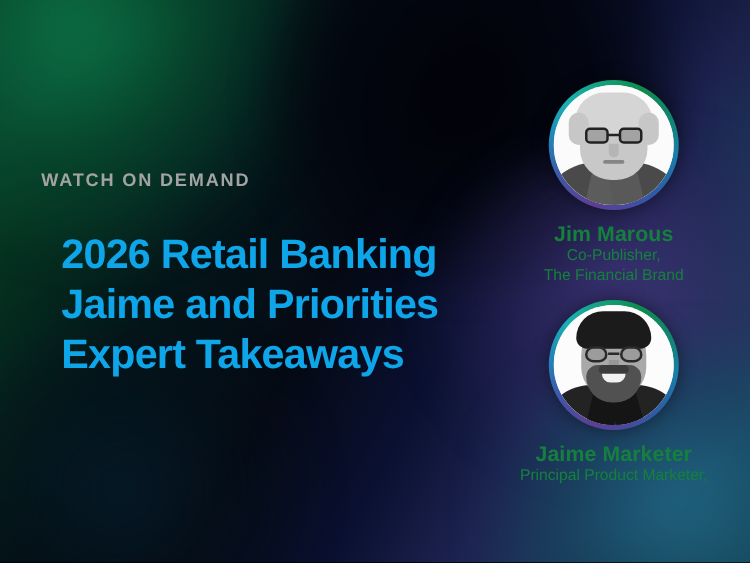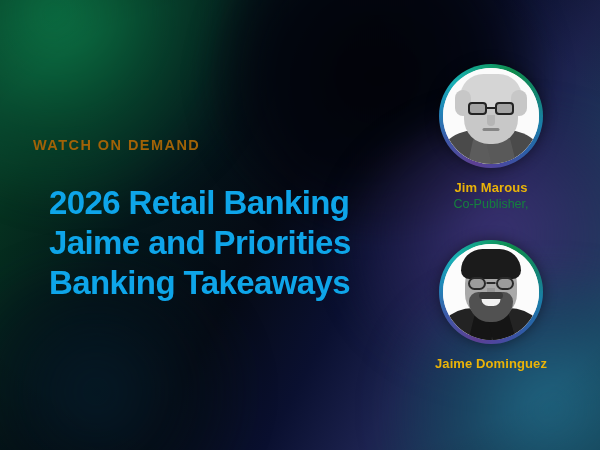--- a/index.html
+++ b/index.html
@@ -107,21 +107,21 @@
 
   
   .copy {
     position: absolute;
     left: 33px;
     top: 138px;
     width: 360px;
     z-index: 5;
   }
   .eyebrow {
-    color: #a16207;
+    color: #a3a3a3;
     font-size: 14.5px;
     font-weight: bold;
     letter-spacing: 1.45px;
     line-height: 1;
     margin: 0 0 30px 0;
     white-space: nowrap;
   }
   .headline {
     color: #0ea5e9;
     font-size: 33px;
@@ -307,22 +307,22 @@
     position:absolute; left:50%; top:38px; width:9px; height:2px;
     transform:translateX(-50%); background:#2a2a2d;
   }
   .pb-nose {
     position:absolute; left:50%; top:44px; width:8px; height:9px;
     transform:translateX(-50%); background:#a2958a; border-radius:0 0 4px 4px;
   }
 
   .speaker-meta { margin-top: 12px; }
   .speaker-name {
-    color: #eab308;
-    font-size: 13px;
+    color: #15803d;
+    font-size: 17px;
     font-weight: bold;
     line-height: 16px;
     letter-spacing: 0.1px;
     text-align: center;
   }
   .speaker-role {
     color: #15803d;
     font-size: 12.5px;
     font-weight: normal;
     line-height: 16px;
@@ -339,21 +339,21 @@
   <div class="bg-glow-purple"></div>
   <div class="bg-glow-teal"></div>
   <div class="bg-glow-blueleft"></div>
   <div class="bg-vignette"></div>
 
   <div class="copy">
     <div class="eyebrow">WATCH ON DEMAND</div>
     <h1 class="headline">
       <span class="headline-line">2026 Retail Banking</span>
       <span class="headline-line">Jaime and Priorities</span>
-      <span class="headline-line">Banking Takeaways</span>
+      <span class="headline-line">Expert Takeaways</span>
     </h1>
   </div>
 
   <div class="speakers">
 
     <div class="speaker speaker-1">
       <div class="avatar-ring">
         <div class="avatar-photo">
           <div class="pa-bg"></div>
           <div class="pa-suit"></div>
@@ -368,20 +368,21 @@
           <div class="pa-nose"></div>
           <div class="pa-glass-l"></div>
           <div class="pa-glass-r"></div>
           <div class="pa-bridge"></div>
           <div class="pa-mouth"></div>
         </div>
       </div>
       <div class="speaker-meta">
         <div class="speaker-name">Jim Marous</div>
         <div class="speaker-role">Co-Publisher,</div>
+        <div class="speaker-role">The Financial Brand</div>
       </div>
     </div>
 
     <div class="speaker speaker-2">
       <div class="avatar-ring">
         <div class="avatar-photo">
           <div class="pb-bg"></div>
           <div class="pb-shirt"></div>
           <div class="pb-neck"></div>
           <div class="pb-collar-l"></div>
@@ -391,18 +392,19 @@
           <div class="pb-beard"></div>
           <div class="pb-nose"></div>
           <div class="pb-stache"></div>
           <div class="pb-smile"></div>
           <div class="pb-glass-l"></div>
           <div class="pb-glass-r"></div>
           <div class="pb-bridge"></div>
         </div>
       </div>
       <div class="speaker-meta">
-        <div class="speaker-name">Jaime Dominguez</div>
+        <div class="speaker-name">Jaime Marketer</div>
+        <div class="speaker-role">Principal Product Marketer,</div>
       </div>
     </div>
 
   </div>
 </div>
 
 </body></html>

